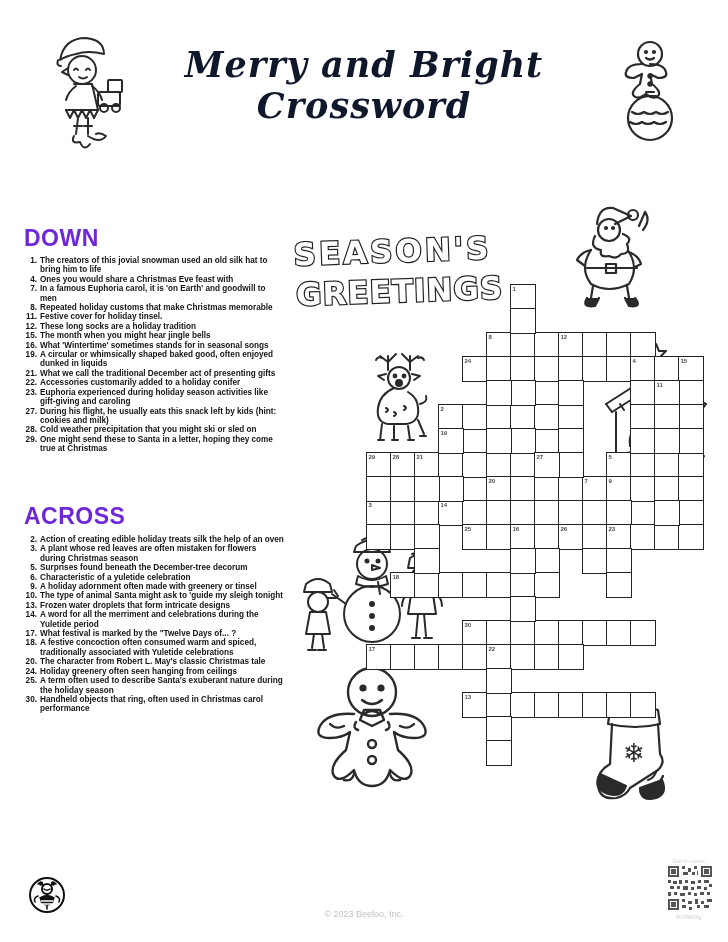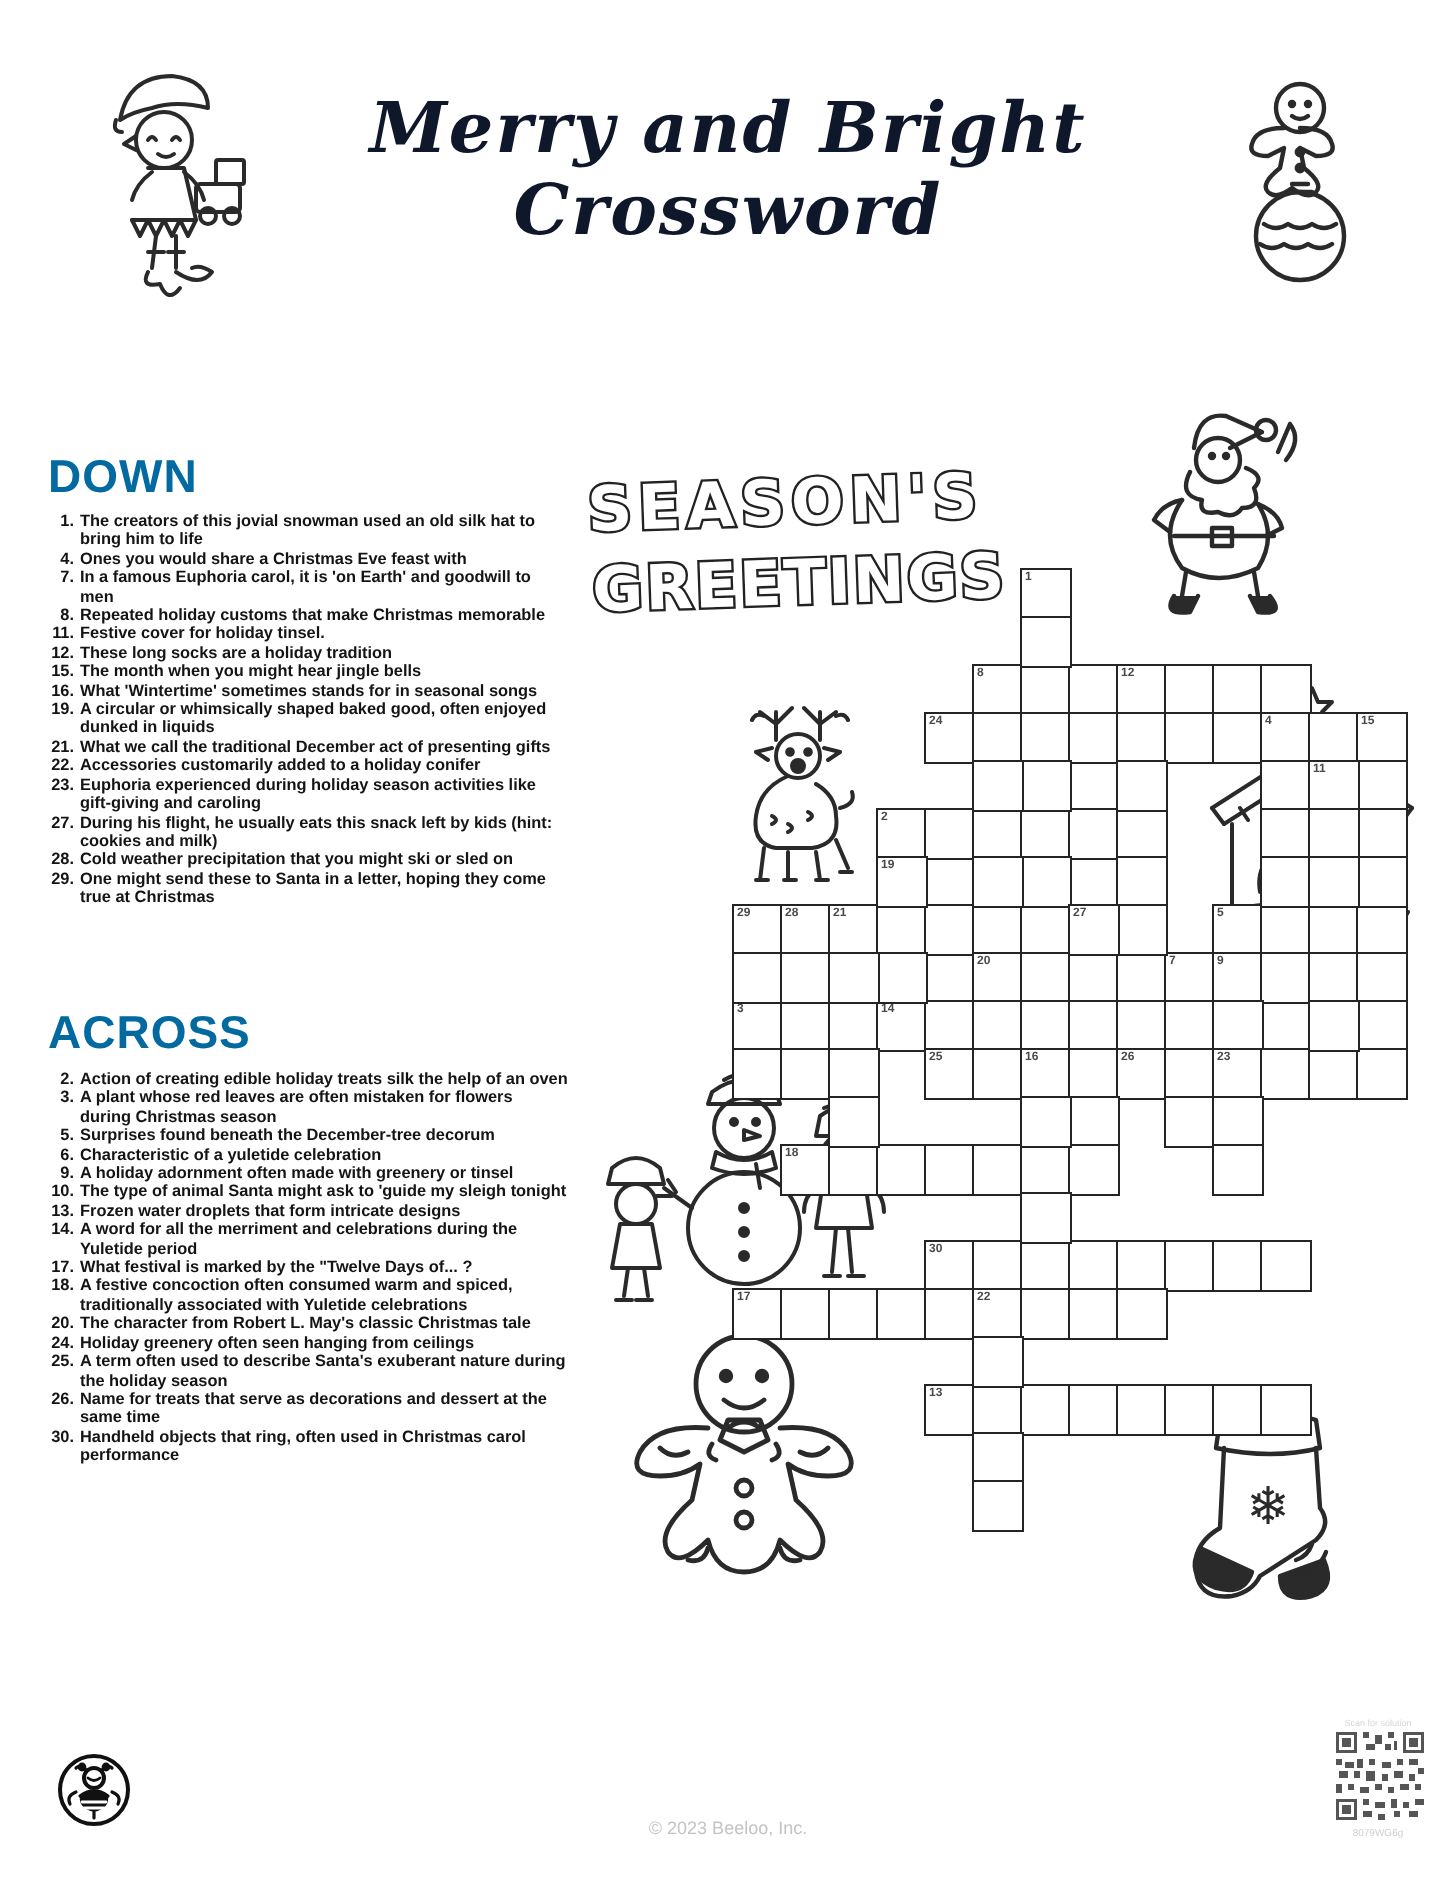--- a/index.html
+++ b/index.html
@@ -7,21 +7,21 @@
         font-family:"Liberation Sans",sans-serif;color:#161616;}
   .abs{position:absolute;}
   
   #title{left:80px;top:44px;width:568px;text-align:center;
          font-family:"DejaVu Serif",serif;font-style:italic;font-weight:bold;
          font-size:35px;letter-spacing:1px;color:#0f172a;}
   #subtitle{left:114px;top:101px;width:500px;text-align:center;
             font-family:"DejaVu Serif",serif;font-style:italic;font-weight:bold;
             font-size:9.5px;color:#222;}
   
-  .sec-header{left:24px;font-size:23px;font-weight:900;letter-spacing:0.5px;color:#0369a1;}
+  .sec-header{left:24px;font-size:23px;font-weight:900;letter-spacing:0.5px;color:#6d28d9;}
   .clue-list{left:24px;width:260px;font-size:8.2px;line-height:9.4px;font-weight:bold;color:#141414;}
   .clue{display:flex;}
   .clue .num{flex:none;width:13px;text-align:right;margin-right:3px;}
   .clue .txt{flex:1;}
   
   .cell{position:absolute;width:25.5px;height:25.5px;box-sizing:border-box;
         border:1.6px solid #242424;background:#fff;z-index:6;}
   .cellnum{position:absolute;top:0.5px;left:1.5px;font-size:6px;line-height:7px;color:#4a4a4a;font-weight:bold;}
   .illus{z-index:2;}
   svg{display:block;}
@@ -183,24 +183,20 @@
         <span class="num">20.</span>
         <span class="txt">The character from Robert L. May's classic Christmas tale</span>
       </div>
       <div class="clue">
         <span class="num">24.</span>
         <span class="txt">Holiday greenery often seen hanging from ceilings</span>
       </div>
       <div class="clue">
         <span class="num">25.</span>
         <span class="txt">A term often used to describe Santa's exuberant nature during the holiday season</span>
-      </div>
-      <div class="clue">
-        <span class="num">26.</span>
-        <span class="txt">Name for treats that serve as decorations and dessert at the same time</span>
       </div>
       <div class="clue">
         <span class="num">30.</span>
         <span class="txt">Handheld objects that ring, often used in Christmas carol performance</span>
       </div>
     </div>
 
   <div class="abs illus" style="left:288px;top:230px">
     <svg width="225" height="88" viewBox="0 0 225 88">
       <g font-family="DejaVu Sans, sans-serif" font-weight="bold" text-anchor="middle" fill="#ffffff" stroke="#222222" stroke-width="2.4" paint-order="stroke">

